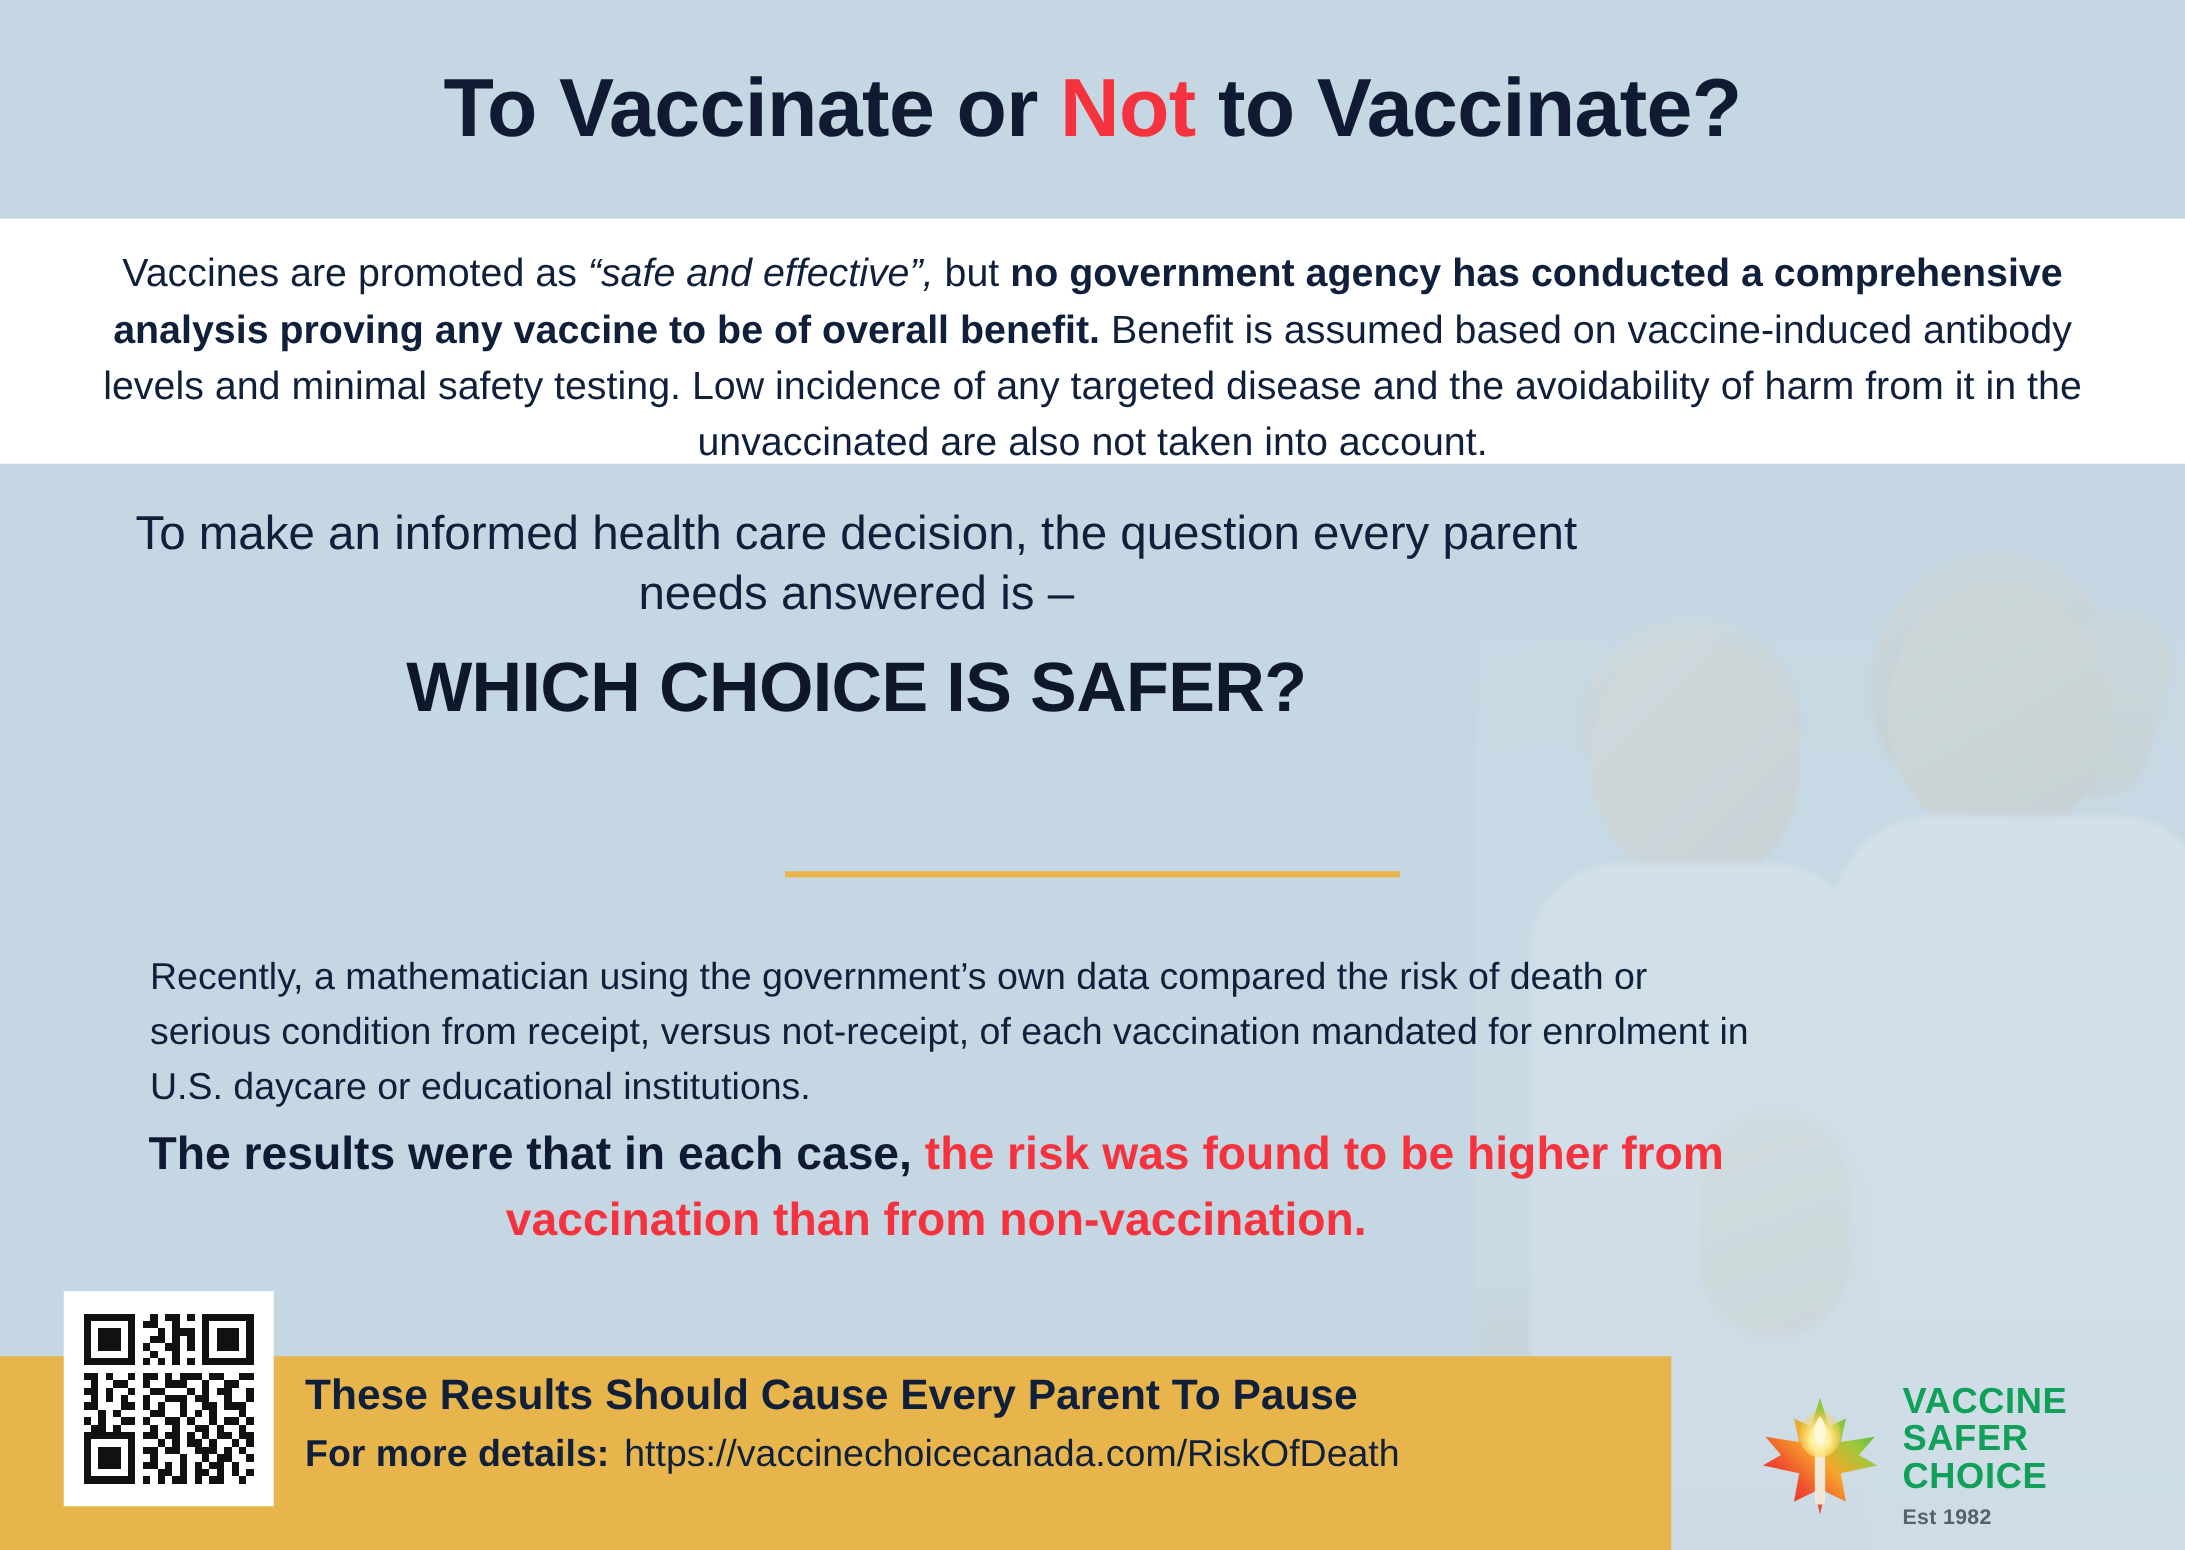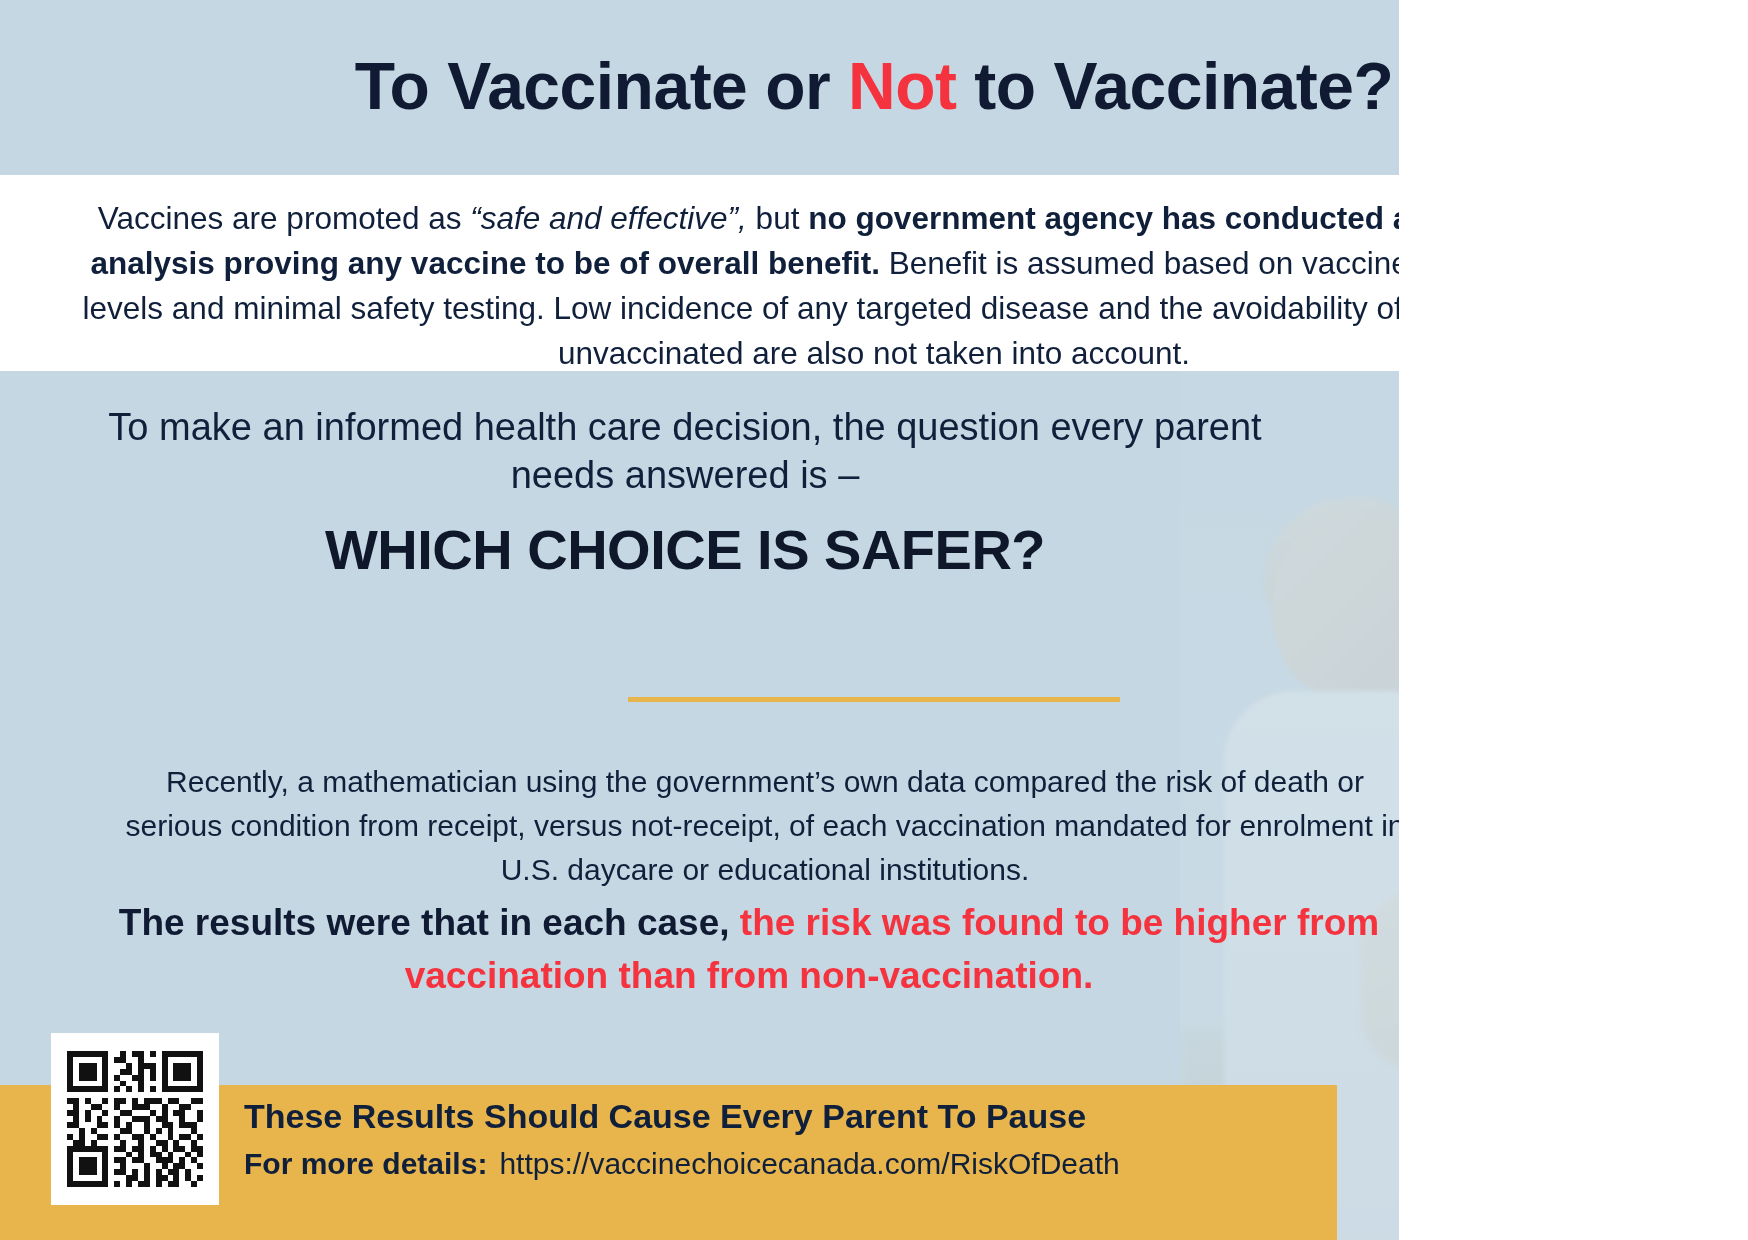--- a/index.html
+++ b/index.html
@@ -5,21 +5,21 @@
   html, body {
     margin: 0;
     padding: 0;
     background: #ffffff;
   }
   body {
     font-family: "Liberation Sans", sans-serif;
   }
   #poster {
     position: relative;
-    width: 1399px;
+    width: 1748px;
     height: 1240px;
     overflow: hidden;
     background: #c5d7e2;
   }
 
   
   .band-title {
     position: absolute;
     left: 0; top: 0;
     width: 1748px; height: 175px;
@@ -201,21 +201,21 @@
     width: 492px; height: 5px;
     background: #e8b54d;
     z-index: 3;
   }
 
   
   .study {
     position: absolute;
     left: 120px; top: 660px;
     width: 1290px;
-    text-align: center;
+    text-align: left;
     font-size: 30px;
     line-height: 44px;
     color: #10203b;
     z-index: 3;
     padding-top: 100px;
   }
 
   
   .results {
     position: absolute;
@@ -280,20 +280,21 @@
     z-index: 5;
     display: flex;
     align-items: center;
   }
   .logo-mark {
     width: 104px; height: 104px;
     flex: 0 0 104px;
     position: relative;
   }
   .logo-text {
+    margin-left: 14px;
     line-height: 1;
   }
   .logo-text .l1,
   .logo-text .l2,
   .logo-text .l3 {
     font-size: 29px;
     font-weight: 700;
     color: #11a05a;
     letter-spacing: 0.5px;
     line-height: 30px;

